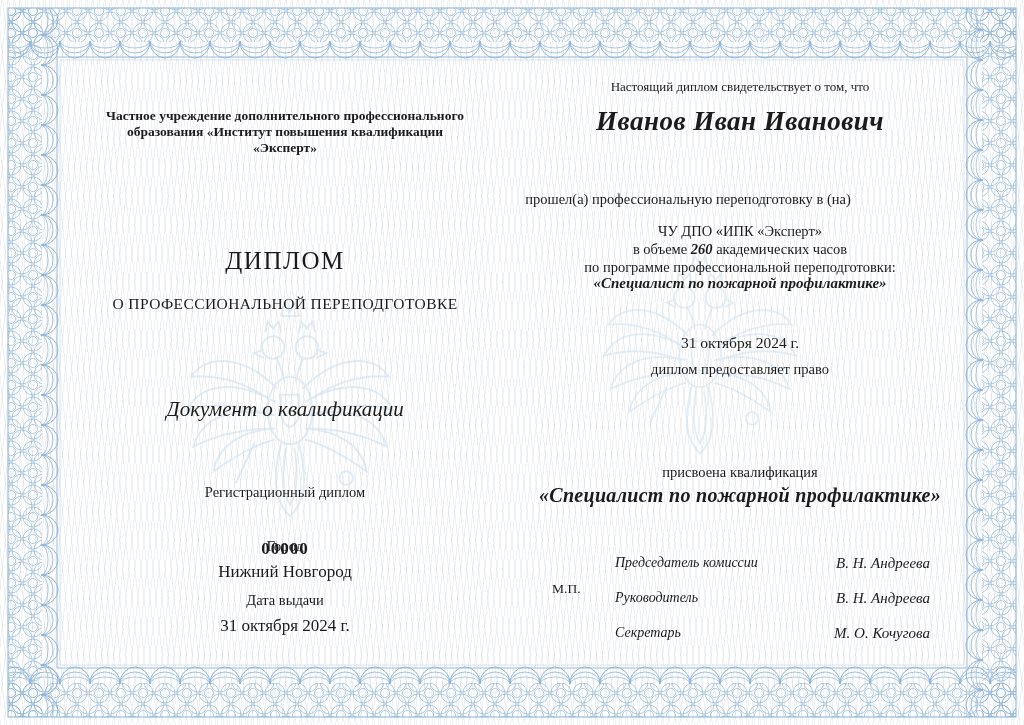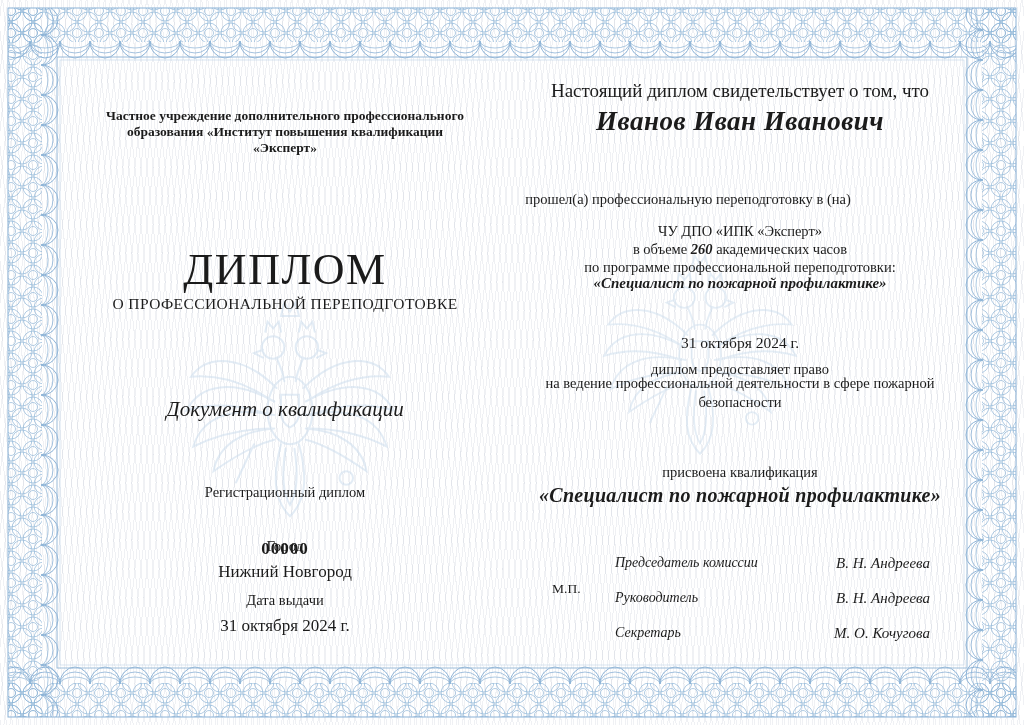--- a/index.html
+++ b/index.html
@@ -12,29 +12,29 @@
       repeating-linear-gradient(84deg, rgba(145,155,178,.14) 0 1px, transparent 1px 6px),
       repeating-linear-gradient(-84deg, rgba(145,155,178,.14) 0 1px, transparent 1px 6px);}
   .deco{position:absolute;inset:0;z-index:1;pointer-events:none;}
   .content{position:absolute;inset:0;z-index:2;}
   .col{position:absolute;top:0;bottom:0;}
   .col-left{left:105px;width:360px;}
   .col-right{left:510px;width:460px;}
   .line{position:absolute;left:0;width:100%;text-align:center;line-height:1.3;}
   
   .institution{font-weight:bold;font-size:13.5px;line-height:1.18;}
-  .diploma-title{font-size:44px;letter-spacing:1.5px;line-height:1;text-align:center;}
+  .diploma-title{font-size:25px;letter-spacing:1.5px;line-height:1;text-align:center;}
   .diploma-subtitle{font-size:15.5px;letter-spacing:.4px;}
   .doc-category{font-style:italic;font-size:21px;}
   .small-label{font-size:14.5px;}
   .reg-number{font-weight:bold;font-size:17px;letter-spacing:1px;}
   .value-md{font-size:15px;}
   .value-lg{font-size:17px;}
   
-  .intro{font-size:19px;}
+  .intro{font-size:13px;}
   .holder-name{font-weight:bold;font-style:italic;font-size:27px;letter-spacing:.5px;}
   .body-line{font-size:14.5px;}
   .bi{font-weight:bold;font-style:italic;}
   .program-name-sm{font-weight:bold;font-style:italic;font-size:15px;}
   .decision-label{font-size:13.5px;}
   .decision-date{font-size:15.5px;}
   .qualification-lg{font-weight:bold;font-style:italic;font-size:20px;letter-spacing:.3px;}
   .sig-row{position:absolute;left:0;width:100%;height:22px;display:flex;
            justify-content:space-between;align-items:center;padding:0 40px 0 105px;box-sizing:border-box;}
   .sig-role{font-style:italic;font-size:14px;}
@@ -141,21 +141,20 @@
       <div class="line body-line" style="top:222px">ЧУ ДПО «ИПК «Эксперт»</div>
       <div class="line body-line" style="top:240px">
         <span>в объеме</span>
         <span class="bi">260</span>
         <span>академических часов</span>
       </div>
       <div class="line body-line" style="top:258px">по программе профессиональной переподготовки:</div>
       <div class="line program-name-sm" style="top:274px">«Специалист по пожарной профилактике»</div>
       <div class="line decision-date" style="top:333px">31 октября 2024 г.</div>
       <div class="line body-line" style="top:360px">диплом предоставляет право</div>
-      <div class="line body-line" style="top:374px">на ведение профессиональной деятельности в сфере пожарной безопасности</div>
       <div class="line body-line" style="top:463px">присвоена квалификация</div>
       <div class="line qualification-lg" style="top:482px">«Специалист по пожарной профилактике»</div>
 
       <div class="sig-row" style="top:552px">
         <span class="sig-role">Председатель комиссии</span>
         <span class="sig-name">В. Н. Андреева</span>
       </div>
       <div class="sig-row" style="top:587px">
         <span class="sig-role">Руководитель</span>
         <span class="sig-name">В. Н. Андреева</span>

